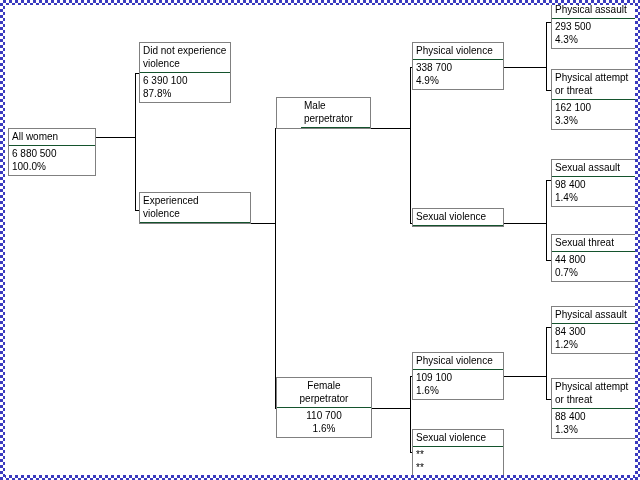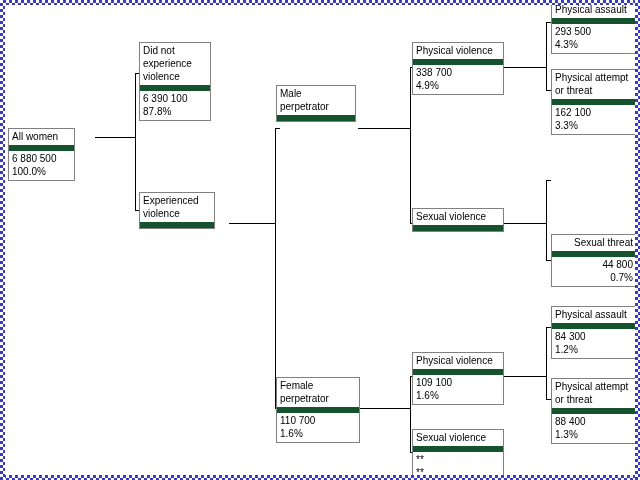--- a/index.html
+++ b/index.html
@@ -46,21 +46,21 @@
     box-sizing: border-box;
     background: #ffffff;
     border: 1px solid #808080;
     z-index: 10;
     font-size: 10px;
     line-height: 13px;
     color: #000000;
   }
   .node .label {
     padding: 1px 3px 2px 3px;
-    border-bottom: 6px solid #14532d;
+    border-bottom: 1px solid #14532d;
     white-space: pre-line;
   }
   .node .vals {
     padding: 1px 3px 2px 3px;
   }
   .node .vals div {
     white-space: pre;
   }
 </style>
 </head>
@@ -96,48 +96,48 @@
   <div class="line h" style="left:358px; top:408px; width:52px;"></div>
   <div class="line v" style="left:410px; top:376px; height:76px;"></div>
   <div class="line h" style="left:410px; top:376px; width:5px;"></div>
   <div class="line h" style="left:410px; top:452px; width:5px;"></div>
 
   <div class="line h" style="left:504px; top:376px; width:42px;"></div>
   <div class="line v" style="left:546px; top:327px; height:72px;"></div>
   <div class="line h" style="left:546px; top:327px; width:5px;"></div>
   <div class="line h" style="left:546px; top:399px; width:5px;"></div>
 
-  <div class="node" style="left:8px; top:128px; width:67px;">
+  <div class="node" style="left:8px; top:128px; width:88px;">
     <div class="label">All women</div>
     <div class="vals">
       <div>6 880 500</div>
       <div>100.0%</div>
     </div>
   </div>
 
-  <div class="node" style="left:139px; top:42px; width:72px;">
+  <div class="node" style="left:139px; top:42px; width:92px;">
     <div class="label">Did not experience
 violence</div>
     <div class="vals">
       <div>6 390 100</div>
       <div>87.8%</div>
     </div>
   </div>
 
-  <div class="node" style="left:139px; top:192px; width:76px;">
+  <div class="node" style="left:139px; top:192px; width:112px;">
     <div class="label">Experienced
 violence</div>
   </div>
 
-  <div class="node" style="left:276px; top:85px; width:80px;">
+  <div class="node" style="left:276px; top:97px; width:95px;padding-left:24px;">
     <div class="label">Male
 perpetrator</div>
   </div>
 
-  <div class="node" style="left:276px; top:377px; width:84px;">
+  <div class="node" style="left:276px; top:377px; width:96px;text-align:center;">
     <div class="label">Female
 perpetrator</div>
     <div class="vals">
       <div>110 700</div>
       <div>1.6%</div>
     </div>
   </div>
 
   <div class="node" style="left:412px; top:42px; width:92px;">
     <div class="label">Physical violence</div>
@@ -177,22 +177,29 @@
 
   <div class="node" style="left:551px; top:69px; width:86px;">
     <div class="label">Physical attempt
 or threat</div>
     <div class="vals">
       <div>162 100</div>
       <div>3.3%</div>
     </div>
   </div>
 
-
-  <div class="node" style="left:551px; top:234px; width:86px;text-align:right;">
+  <div class="node" style="left:551px; top:159px; width:86px;">
+    <div class="label">Sexual assault</div>
+    <div class="vals">
+      <div>98 400</div>
+      <div>1.4%</div>
+    </div>
+  </div>
+
+  <div class="node" style="left:551px; top:234px; width:86px;">
     <div class="label">Sexual threat</div>
     <div class="vals">
       <div>44 800</div>
       <div>0.7%</div>
     </div>
   </div>
 
   <div class="node" style="left:551px; top:306px; width:86px;">
     <div class="label">Physical assault</div>
     <div class="vals">

